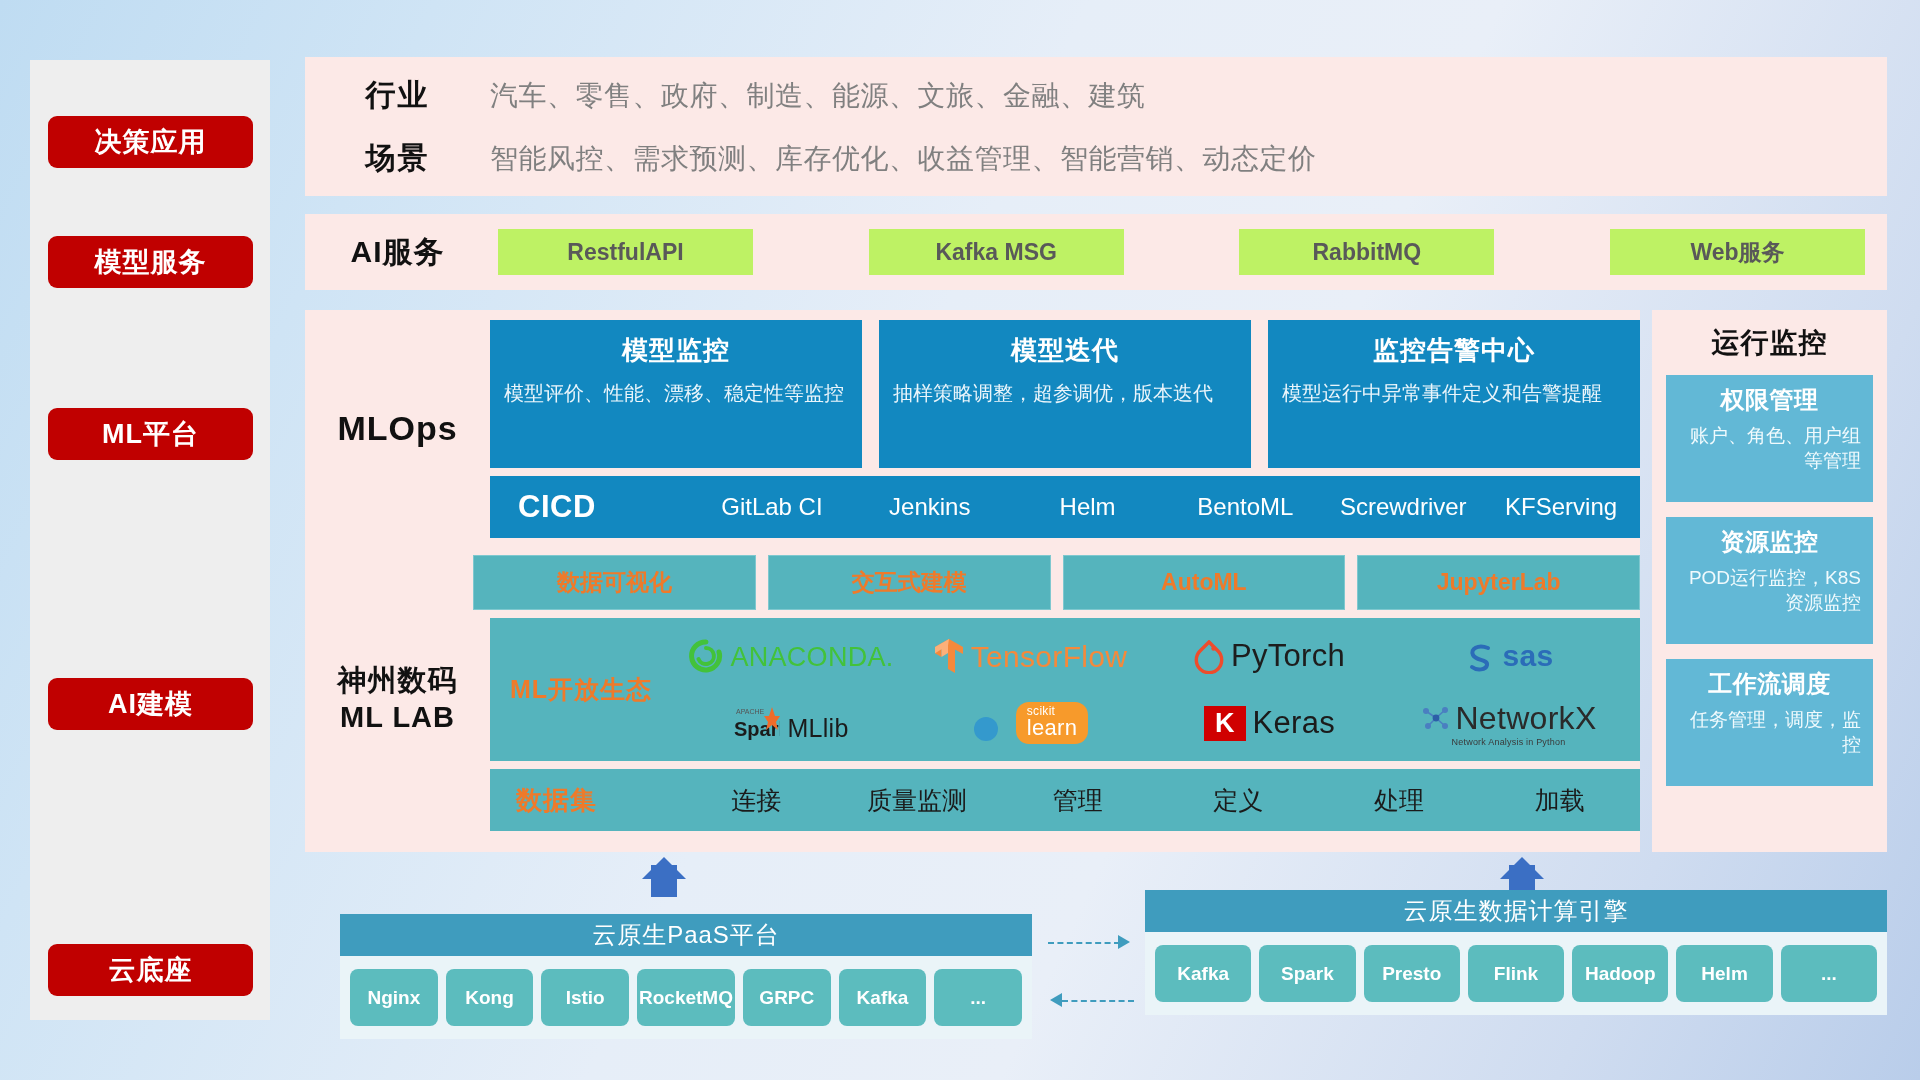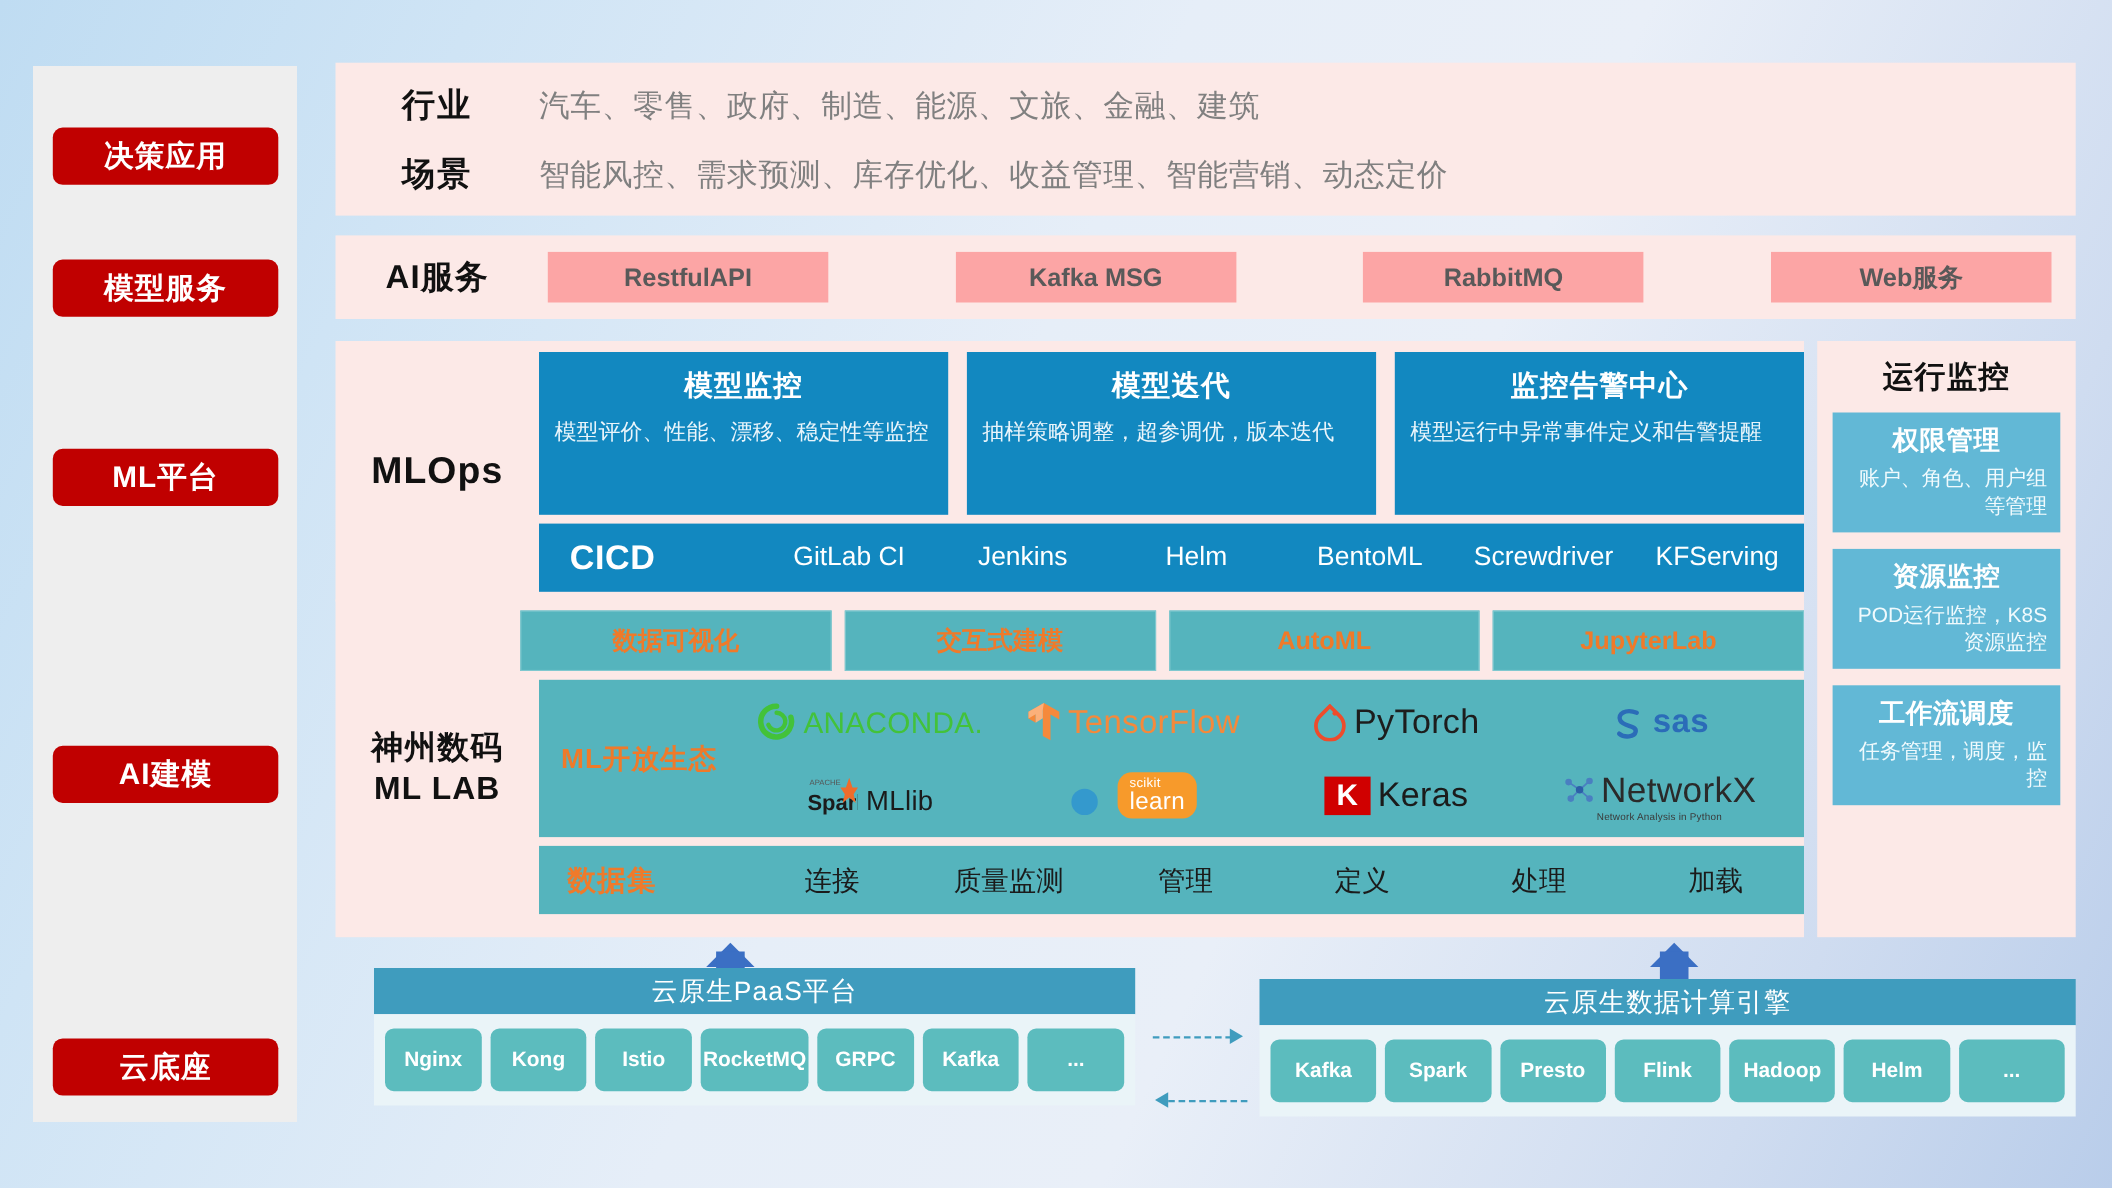--- a/index.html
+++ b/index.html
@@ -68,21 +68,21 @@
 
   
   #band-ai { left: 305px; top: 214px; width: 1582px; height: 76px; display: flex; align-items: center; }
   .ai-label {
     width: 185px; text-align: center;
     font-size: 30px; font-weight: bold; color: #111; letter-spacing: 1px;
   }
   .ai-chips { flex: 1; display: flex; gap: 0; justify-content: space-between; padding: 0 22px 0 8px; }
   .ai-chip {
     width: 255px; height: 46px;
-    background: #fca5a5; color: #595959;
+    background: #bef264; color: #595959;
     font-size: 23px; font-weight: bold;
     display: flex; align-items: center; justify-content: center;
   }
 
   
   #band-mlops { left: 305px; top: 310px; width: 1335px; height: 237px; }
   .mlops-label {
     position: absolute; left: 0; top: 0; width: 185px; height: 100%;
     display: flex; align-items: center; justify-content: center;
     font-size: 34px; font-weight: bold; color: #111; letter-spacing: 1px;
@@ -158,28 +158,28 @@
   
   #band-monitor {
     left: 1652px; top: 310px; width: 235px; height: 542px;
   }
   .monitor-title {
     text-align: center; font-size: 28px; font-weight: bold; color: #111;
     padding: 14px 0 13px 0; letter-spacing: 1px;
   }
   .monitor-card {
     margin: 0 14px 15px 14px; background: #62b8d6; color: #fff;
-    padding: 9px 12px 11px 12px;
+    padding: 9px 12px 29px 12px;
   }
   .monitor-card .t { text-align: center; font-size: 24px; font-weight: bold; margin-bottom: 7px; letter-spacing: .5px; }
   .monitor-card .d { font-size: 19px; line-height: 1.32; color: #f0fafd; text-align: right; }
 
   
   .cloudbox { position: absolute; }
-  #cloud-left  { left: 305px; top: 880px; width: 727px; height: 125px; padding-left: 35px; }
+  #cloud-left  { left: 305px; top: 914px; width: 727px; height: 125px; padding-left: 35px; }
   #cloud-right { left: 1145px; top: 890px; width: 742px; height: 125px; }
   .cloud-head {
     height: 42px; background: #3f9cbe; color: #fff;
     display: flex; align-items: center; justify-content: center;
     font-size: 24px; letter-spacing: 1px;
   }
   .cloud-body {
     height: 83px; background: #eaf4f8;
     display: flex; align-items: center; gap: 8px; padding: 0 10px;
   }

